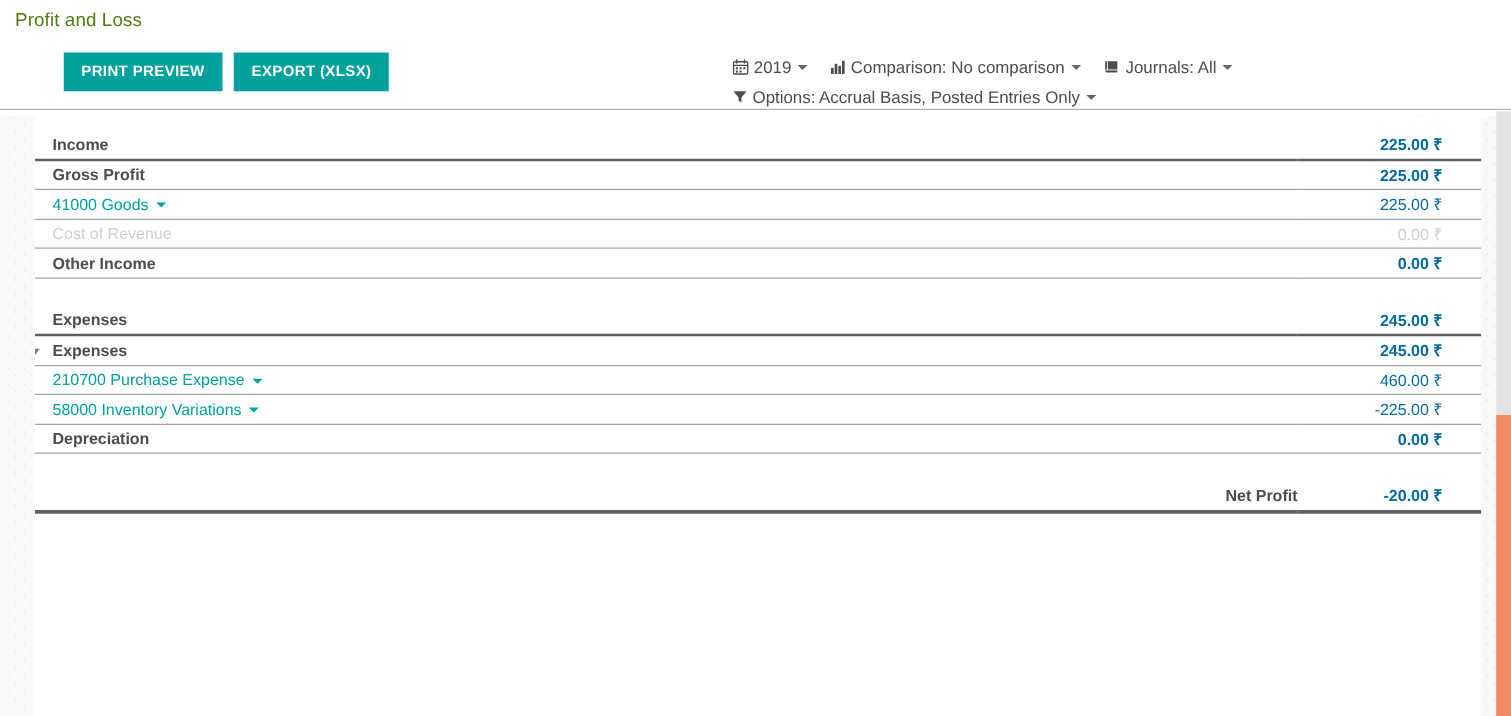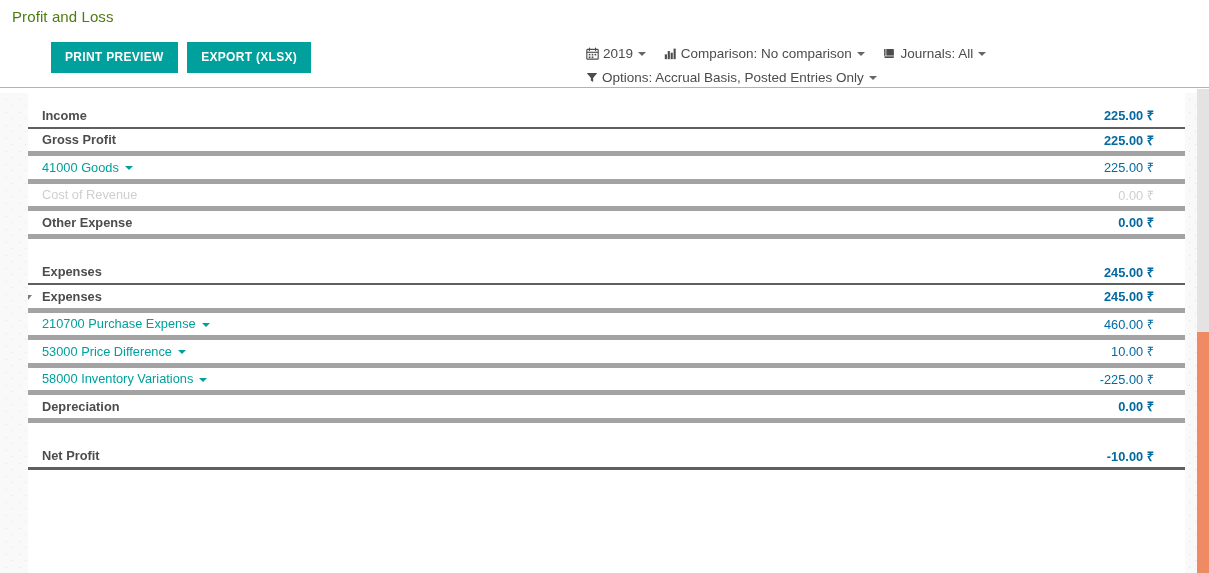--- a/index.html
+++ b/index.html
@@ -145,21 +145,21 @@
     font-weight: bold;
     color: #4c4c4c;
     padding-right: 31px;
     border: none;
   }
 
   
   tr.line > td {
     height: 22.5px;
     font-size: 12.8px;
-    border-bottom: 5px solid #a3a3a3;
+    border-bottom: 1px solid #a3a3a3;
   }
   tr.line > td.name  { padding-left: 14px; color: #4c4c4c; }
   tr.line > td.value { text-align: right; padding-right: 31px; color: #0369a1; white-space: nowrap; }
 
   
   tr.spacer > td {
     height: 22px;
     border: none;
   }
 
@@ -167,21 +167,21 @@
   .lvl0 .name { padding-left: 14px; font-weight: bold; }
   .lvl1 .name { padding-left: 32px; font-weight: bold; }
   .lvl2 .name { padding-left: 45px; font-weight: normal; }
 
   .b-bold .name, .b-bold .value { font-weight: bold; }
   .b-norm .name, .b-norm .value { font-weight: normal; }
 
   
   tr.thick > td { border-bottom: 2px solid #5f5f5f; }
   
-  tr.netprofit > td { border-bottom: 3px solid #5f5f5f; }
+  tr.netprofit > td { border-bottom: 3px solid #5f5f5f; text-align: right; }
 
   .muted { color: #cfcfcf !important; }
 
   
   .row-caret {
     display: inline-block;
     width: 0; height: 0;
     border-left: 4.5px solid transparent;
     border-right: 4.5px solid transparent;
     border-top: 5px solid #7a7a7a;
@@ -311,56 +311,52 @@
           </tr>
           <tr class="line lvl2 b-norm">
             <td class="name"><span class="acct-link">41000 Goods</span><span class="link-caret"></span></td>
             <td class="value">225.00 ₹</td>
           </tr>
           <tr class="line lvl2 b-norm">
             <td class="name"><span class="muted">Cost of Revenue</span></td>
             <td class="value muted">0.00 ₹</td>
           </tr>
           <tr class="line lvl1 b-bold">
-            <td class="name"><span>Other Expense</span></td>
+            <td class="name"><span>Other Income</span></td>
             <td class="value">0.00 ₹</td>
           </tr>
           <tr class="spacer">
             <td colspan="2"></td>
           </tr>
           <tr class="line lvl0 b-bold thick">
             <td class="name"><span>Expenses</span></td>
             <td class="value">245.00 ₹</td>
           </tr>
           <tr class="line lvl1 b-bold">
             <td class="name"><span class="row-caret"></span><span>Expenses</span></td>
             <td class="value">245.00 ₹</td>
           </tr>
           <tr class="line lvl2 b-norm">
             <td class="name"><span class="acct-link">210700 Purchase Expense</span><span class="link-caret"></span></td>
             <td class="value">460.00 ₹</td>
           </tr>
           <tr class="line lvl2 b-norm">
-            <td class="name"><span class="acct-link">53000 Price Difference</span><span class="link-caret"></span></td>
-            <td class="value">10.00 ₹</td>
-          </tr>
-          <tr class="line lvl2 b-norm">
             <td class="name"><span class="acct-link">58000 Inventory Variations</span><span class="link-caret"></span></td>
             <td class="value">-225.00 ₹</td>
           </tr>
           <tr class="line lvl1 b-bold">
             <td class="name"><span>Depreciation</span></td>
             <td class="value">0.00 ₹</td>
           </tr>
           <tr class="spacer">
             <td colspan="2"></td>
           </tr>
           <tr class="line lvl0 b-bold netprofit">
             <td class="name"><span>Net Profit</span></td>
-            <td class="value">-10.00 ₹</td>
+            <td class="value">-20.00 ₹</td>
           </tr>
         </tbody>
     </table>
   </div>
 </div>
 
 <div class="scroll-track">
   <div class="scroll-thumb"></div>
 </div>
 

